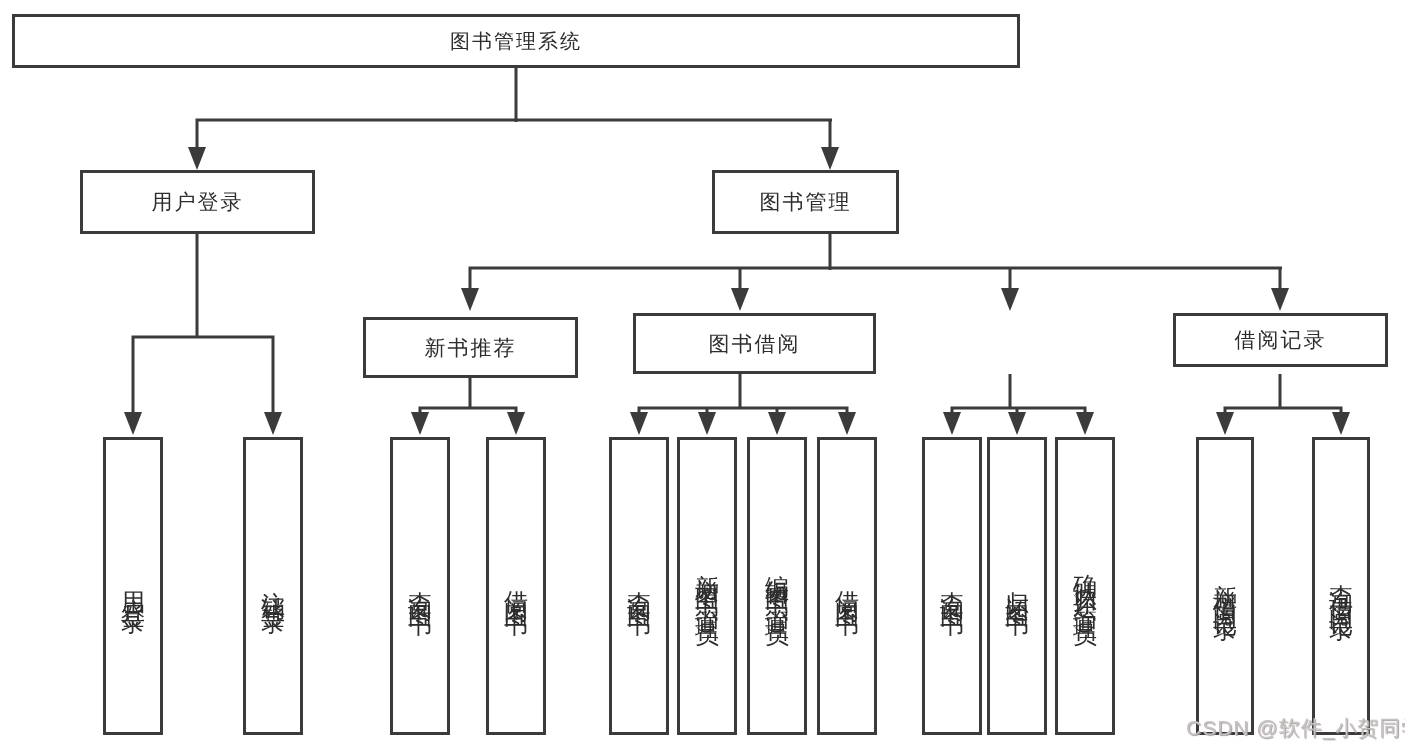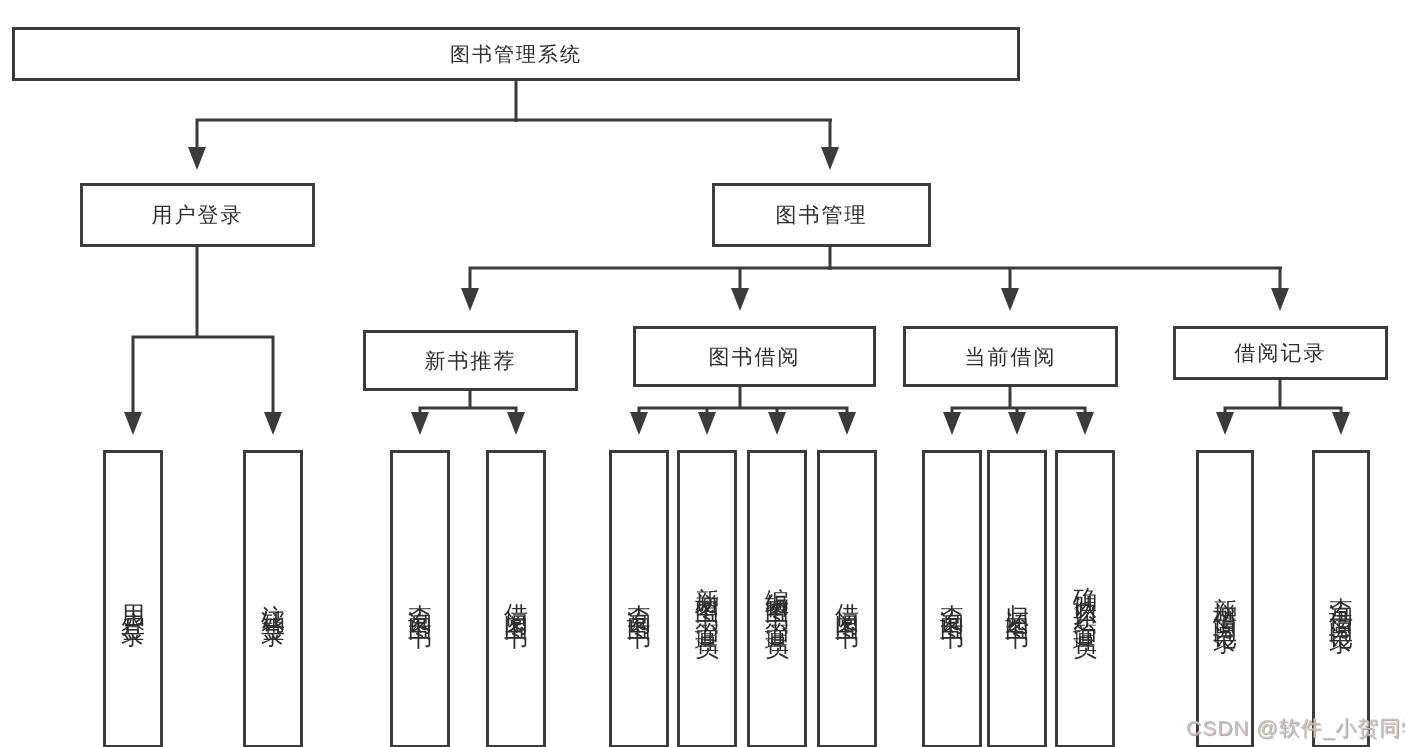--- a/index.html
+++ b/index.html
@@ -19,21 +19,20 @@
   }
   .wires{position:absolute;left:0;top:0;}
   .box{
     position:absolute;
     box-sizing:border-box;
     background:#ffffff;
     border:3px solid var(--border);
     display:flex;
     align-items:center;
     justify-content:center;
-    margin-top:13px;
   }
   .h-label{
     font-size:21px;
     letter-spacing:2px;
     white-space:nowrap;
     color:var(--text);
   }
   .root .h-label{font-size:20px;}
   .v-label{
     writing-mode:vertical-rl;
@@ -94,32 +93,29 @@
     </g>
   </svg>
 
   <div class="box root" style="left:12px;top:14px;width:1008px;height:54px">
     <span class="h-label">图书管理系统</span>
   </div>
 
   <div class="box" style="left:80px;top:170px;width:235px;height:64px">
     <span class="h-label">用户登录</span>
   </div>
-  <div class="box" style="left:712px;top:170px;width:219px;height:64px">
+  <div class="box" style="left:712px;top:170px;width:187px;height:64px">
     <span class="h-label">图书管理</span>
   </div>
 
   <div class="box" style="left:363px;top:317px;width:215px;height:61px">
     <span class="h-label">新书推荐</span>
   </div>
   <div class="box" style="left:633px;top:313px;width:243px;height:61px">
     <span class="h-label">图书借阅</span>
-  </div>
-  <div class="box" style="left:903px;top:313px;width:215px;height:61px">
-    <span class="h-label">当前借阅</span>
   </div>
   <div class="box" style="left:1173px;top:313px;width:215px;height:54px">
     <span class="h-label">借阅记录</span>
   </div>
 
   <div class="box" style="left:103px;top:437px;width:60px;height:298px">
     <span class="v-label">用户登录</span>
   </div>
   <div class="box" style="left:243px;top:437px;width:60px;height:298px">
     <span class="v-label">注销登录</span>

